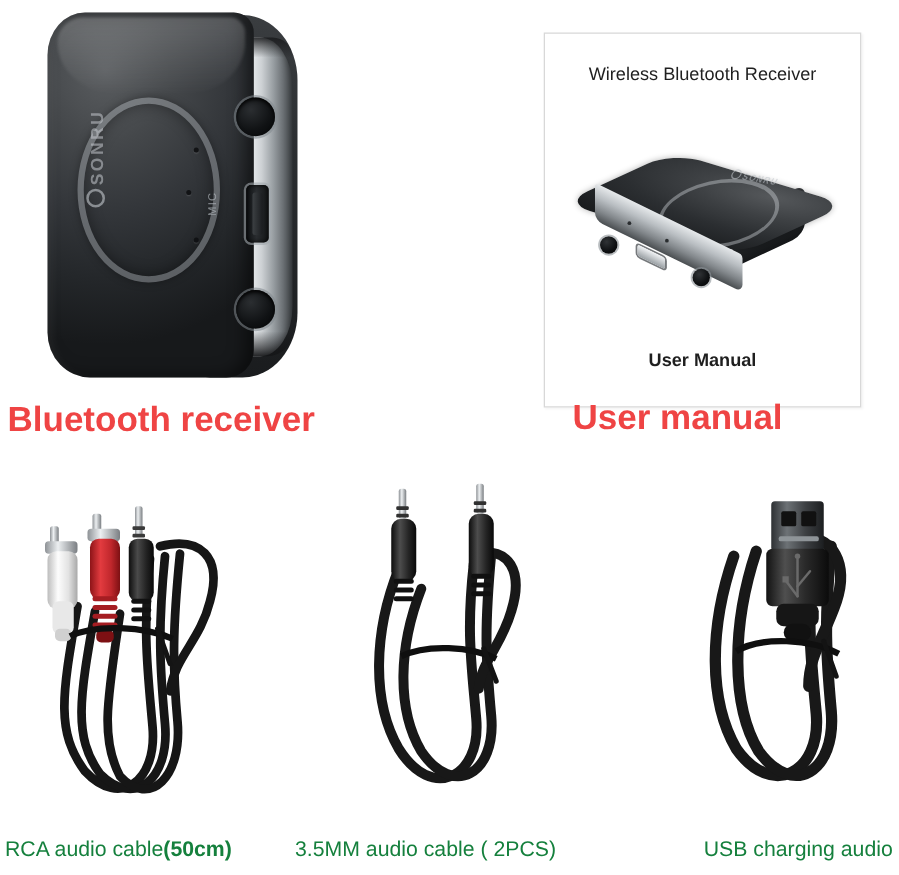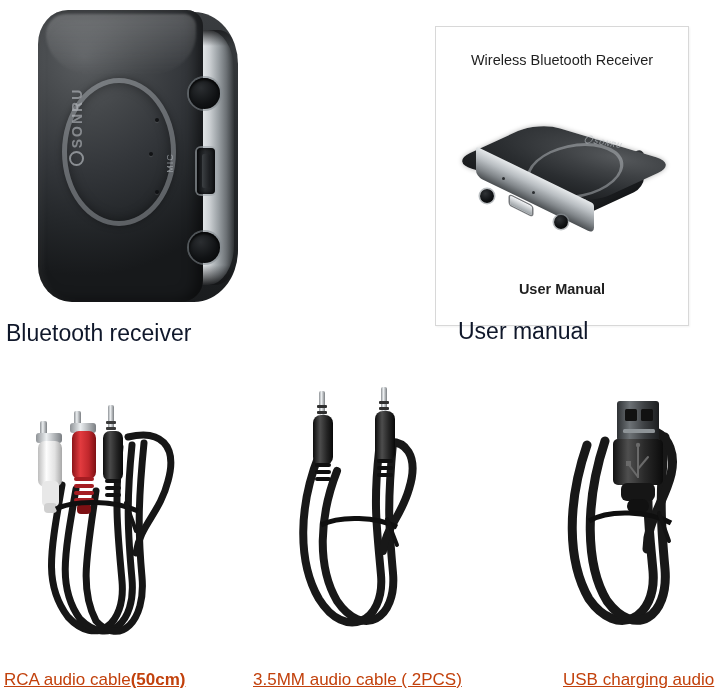--- a/index.html
+++ b/index.html
@@ -236,48 +236,47 @@
     transform: skewY(26deg);
   }
   .mini-dot {
     position: absolute; width: 3px; height: 3px; border-radius: 50%;
     background: rgba(25,27,29,.85);
   }
 
   
   .heading {
     position: absolute;
-    font-size: 23px;
-    font-weight: 400;
-    color: #0f172a;
+    font-size: 28px;
+    font-weight: 700;
+    color: #ef4444;
     white-space: nowrap;
   }
   #heading-receiver { left: 6px;   top: 320px; }
   #heading-manual   { left: 458px; top: 318px; }
 
   
   .cable-cell { position: absolute; top: 385px; height: 260px; }
   #cable-rca  { left: 10px;  width: 230px; }
   #cable-aux  { left: 285px; width: 200px; }
   #cable-usb  { left: 555px; width: 165px; }
 
   .cable-svg { display: block; width: 100%; height: 100%; }
 
   
   .caption {
     position: absolute;
     top: 670px;
     font-size: 17px;
-    color: #c2410c;
+    color: #15803d;
     white-space: nowrap;
-    text-decoration: underline;
   }
   .caption b { font-weight: 700; }
   #caption-rca { left: 4px; }
-  #caption-aux { left: 253px; text-align: center; }
+  #caption-aux { left: 236px; text-align: center; }
   #caption-usb { left: 563px; }
 </style>
 </head>
 <body>
 
 <div class="abs" id="receiver-photo">
   <div class="dev-shell-right"></div>
   <div class="dev-side"></div>
   <div class="dev-face"></div>
   <div class="dev-face-sheen"></div>

